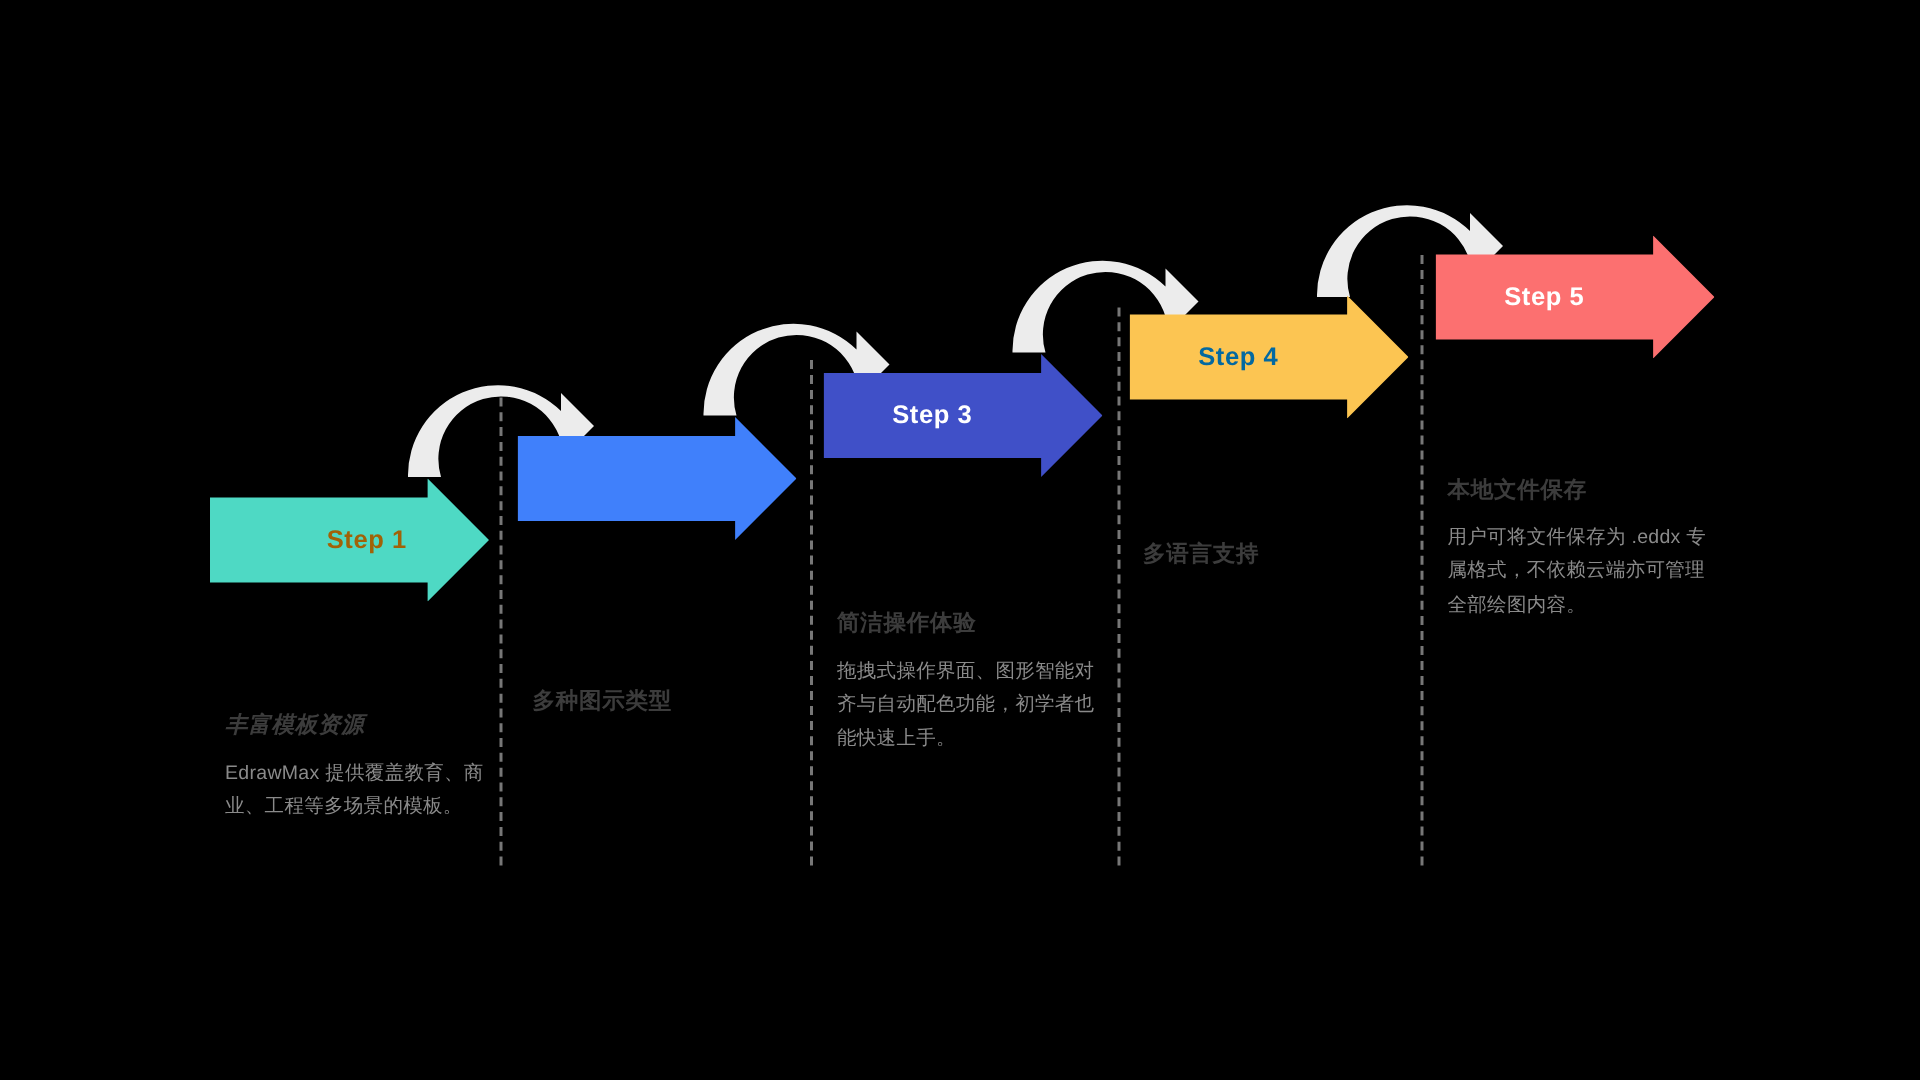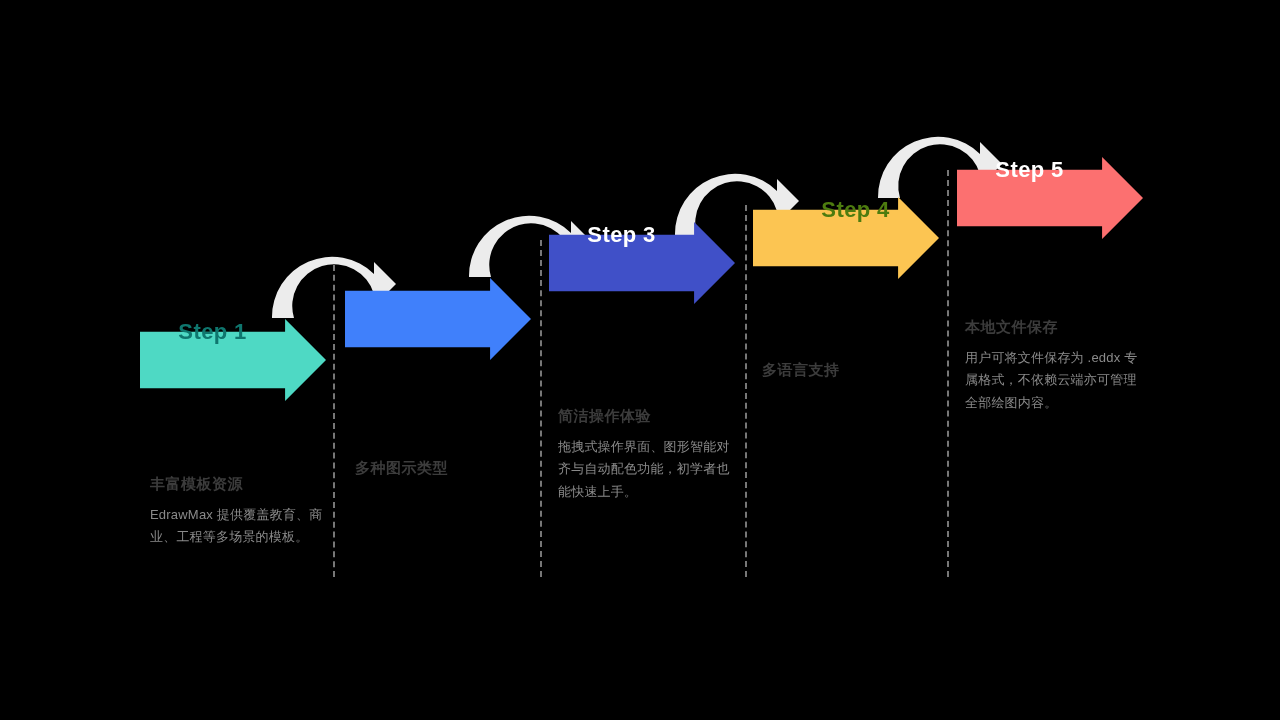--- a/index.html
+++ b/index.html
@@ -16,22 +16,23 @@
     position:absolute;
     width:0;
     border-left:2px dashed #8c8c8c;
     opacity:.85;
   }
 
   
   .step-arrow{
     position:absolute;
     display:flex;
+    align-items:center;
     color:#ffffff;
-    font-size:22px;
+    font-size:17px;
     font-weight:bold;
     letter-spacing:.4px;
   }
   .step-arrow .arrow-shape{
     position:absolute;
     inset:0;
     clip-path:polygon(0 15.5%, 78% 15.5%, 78% 0, 100% 50%, 78% 100%, 78% 84.5%, 0 84.5%);
   }
   .step-arrow .step-label{
     position:relative;
@@ -92,44 +93,44 @@
   </div>
 
   <div class="curve-arrow" style="left:868px;top:112px;">
     <svg width="140" height="90" viewBox="0 0 140 90">
       <path d="M10 86 A60 60 0 0 1 112 42 L112 30 L134 52 L112 74 L112 62 A38 38 0 0 0 32 86 Z" fill="#ececec"></path>
     </svg>
   </div>
 
   <div class="step-arrow" style="left:140px;top:319px;width:186px;height:82px;">
     <span class="arrow-shape" style="background: rgb(78, 217, 196);"></span>
-    <span class="step-label" style="color: #0f766e;">Step 1</span>
+    <span class="step-label" style="color: #a16207; padding-left: 32px;">Step 1</span>
   </div>
 
   <div class="step-arrow" style="left:345px;top:278px;width:186px;height:82px;">
     <span class="arrow-shape" style="background: rgb(64, 128, 251);"></span>
   </div>
 
-  <div class="step-arrow" style="left:549px;top:222px;width:186px;height:82px;">
+  <div class="step-arrow" style="left:549px;top:236px;width:186px;height:82px;">
     <span class="arrow-shape" style="background: rgb(64, 80, 200);"></span>
     <span class="step-label" style="color: rgb(255, 255, 255);">Step 3</span>
   </div>
 
   <div class="step-arrow" style="left:753px;top:197px;width:186px;height:82px;">
     <span class="arrow-shape" style="background: rgb(252, 197, 82);"></span>
-    <span class="step-label" style="color: #4d7c0f; padding-left: 30px;">Step 4</span>
+    <span class="step-label" style="color: #0369a1;">Step 4</span>
   </div>
 
   <div class="step-arrow" style="left:957px;top:157px;width:186px;height:82px;">
     <span class="arrow-shape" style="background: rgb(252, 112, 112);"></span>
     <span class="step-label" style="color: rgb(255, 255, 255);">Step 5</span>
   </div>
 
   <div class="step-text" style="left:150px;top:464px;">
-    <p class="st-title" style="color: rgb(60, 60, 60);">丰富模板资源</p>
+    <p class="st-title" style="color: rgb(60, 60, 60); font-style: italic;">丰富模板资源</p>
     <p class="st-body" style="color: rgb(138, 138, 138);">EdrawMax 提供覆盖教育、商业、工程等多场景的模板。</p>
   </div>
 
   <div class="step-text" style="left:355px;top:448px;">
     <p class="st-title" style="color: rgb(60, 60, 60);">多种图示类型</p>
   </div>
 
   <div class="step-text" style="left:558px;top:396px;">
     <p class="st-title" style="color: rgb(60, 60, 60);">简洁操作体验</p>
     <p class="st-body" style="color: rgb(138, 138, 138);">拖拽式操作界面、图形智能对齐与自动配色功能，初学者也能快速上手。</p>

